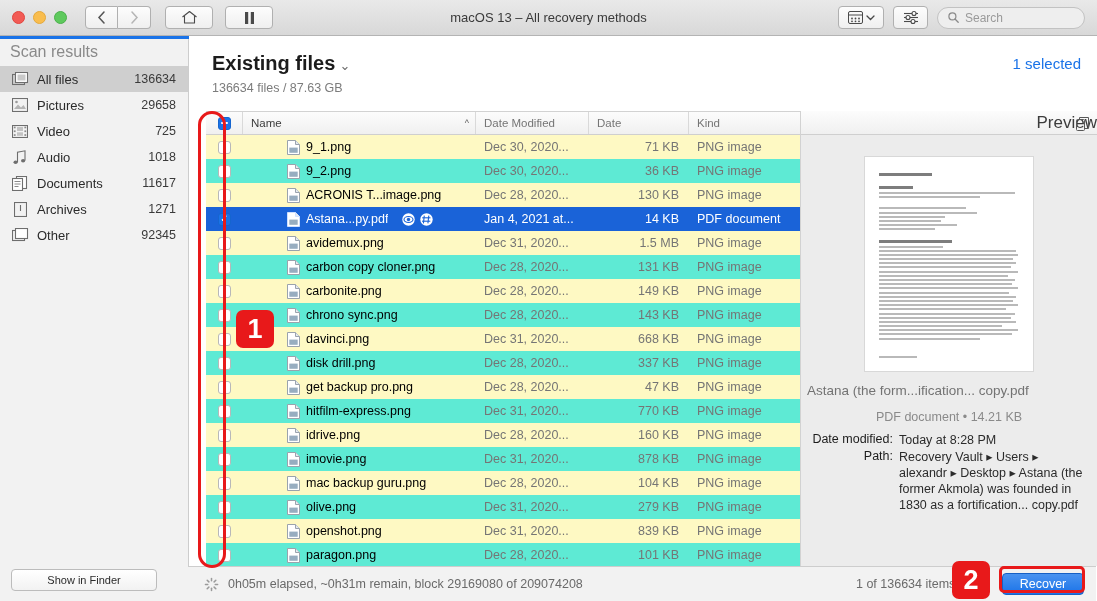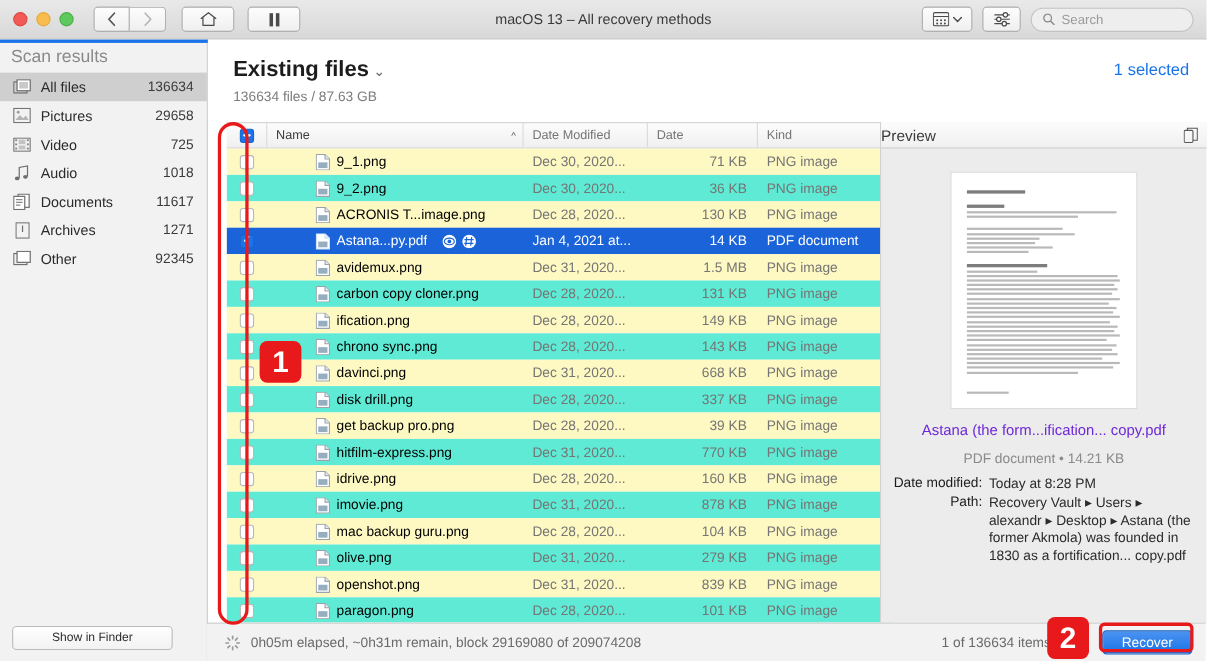--- a/index.html
+++ b/index.html
@@ -137,31 +137,31 @@
   }
   .scroll-thumb {
     position: absolute; left: 1px; width: 7px; top: 128px; height: 112px;
     background: #b6b6b6; border-radius: 4px; border: 1px solid #fff;
   }
 
   
   .preview { position: absolute; top: 111px; left: 800px; width: 297px; height: 455px; background: #ececec;
              border-left: 1px solid #d2d2d2; }
   .pv-head { height: 24px; background: linear-gradient(#fcfcfc,#f0f0f0); border-bottom: 1px solid #cfcfcf;
-             display: flex; align-items: center; justify-content: flex-start; position: relative;
-             font-size: 14px; color: #3c3c3c; }
+             display: flex; align-items: center; justify-content: flex-end; position: relative;
+             font-size: 17px; color: #3c3c3c; }
   .pv-copy { position: absolute; right: 8px; top: 5px; color: #585858; }
   .pv-thumb {
     width: 170px; height: 216px; background: #fff; margin: 21px auto 0;
     border: 1px solid #d8d8d8; padding: 16px 14px; overflow: hidden;
   }
   .pv-line { height: 2px; background: #b9b9b9; margin-bottom: 2.2px; }
   .pv-gap { height: 7px; }
   .pv-bold { height: 3px; background: #7d7d7d; width: 38%; margin-bottom: 3px; }
-  .pv-name { text-align: center; font-size: 13.5px; color: #6d28d9; margin-top: 11px; padding: 0 6px;
+  .pv-name { text-align: left; font-size: 13.5px; color: #737373; margin-top: 11px; padding: 0 6px;
              white-space: nowrap; overflow: hidden; text-overflow: ellipsis; }
   .pv-kind { text-align: center; font-size: 12.5px; color: #8a8a8a; margin-top: 12px; }
   .pv-meta { margin-top: 8px; padding: 0 14px 0 4px; font-size: 12.5px; color: #2b2b2b; }
   .pv-row { display: flex; margin-bottom: 1px; }
   .pv-lab { width: 94px; flex: 0 0 94px; text-align: right; padding-right: 6px; color: #1c1c1c; }
   .pv-val { flex: 1; line-height: 16px; }
 
   
   .statusbar {
     position: absolute; bottom: 0; left: 188px; width: 908px; height: 35px;
@@ -519,21 +519,21 @@
             </span>
             <span class="c-name">
               <span class="nm-indent"></span>
               <span class="fico">
                 <svg width="13" height="15" viewBox="0 0 13 15">
                   <path d="M0.5 0.5 H8.5 L12.5 4.5 V14.5 H0.5 Z" fill="#ffffff" stroke="#9aa3ad"></path>
                   <path d="M8.5 0.5 V4.5 H12.5" fill="#e4e9ef" stroke="#9aa3ad"></path>
                   <rect x="2.3" y="7.6" width="8.4" height="5.2" fill="#6f8ea8" opacity="0.72"></rect>
                 </svg>
               </span>
-              <span class="nm-text">ification.png</span>
+              <span class="nm-text">carbonite.png</span>
             </span>
             <span class="c-date">Dec 28, 2020...</span>
             <span class="c-size">149 KB</span>
             <span class="c-kind">PNG image</span>
           </div>
           <div class="row odd">
             <span class="c-check">
               <span class="cbox"></span>
             </span>
             <span class="c-name">
@@ -598,21 +598,21 @@
               <span class="fico">
                 <svg width="13" height="15" viewBox="0 0 13 15">
                   <path d="M0.5 0.5 H8.5 L12.5 4.5 V14.5 H0.5 Z" fill="#ffffff" stroke="#9aa3ad"></path>
                   <path d="M8.5 0.5 V4.5 H12.5" fill="#e4e9ef" stroke="#9aa3ad"></path>
                   <rect x="2.3" y="7.6" width="8.4" height="5.2" fill="#6f8ea8" opacity="0.72"></rect>
                 </svg>
               </span>
               <span class="nm-text">get backup pro.png</span>
             </span>
             <span class="c-date">Dec 28, 2020...</span>
-            <span class="c-size">39 KB</span>
+            <span class="c-size">47 KB</span>
             <span class="c-kind">PNG image</span>
           </div>
           <div class="row odd">
             <span class="c-check">
               <span class="cbox"></span>
             </span>
             <span class="c-name">
               <span class="nm-indent"></span>
               <span class="fico">
                 <svg width="13" height="15" viewBox="0 0 13 15">

